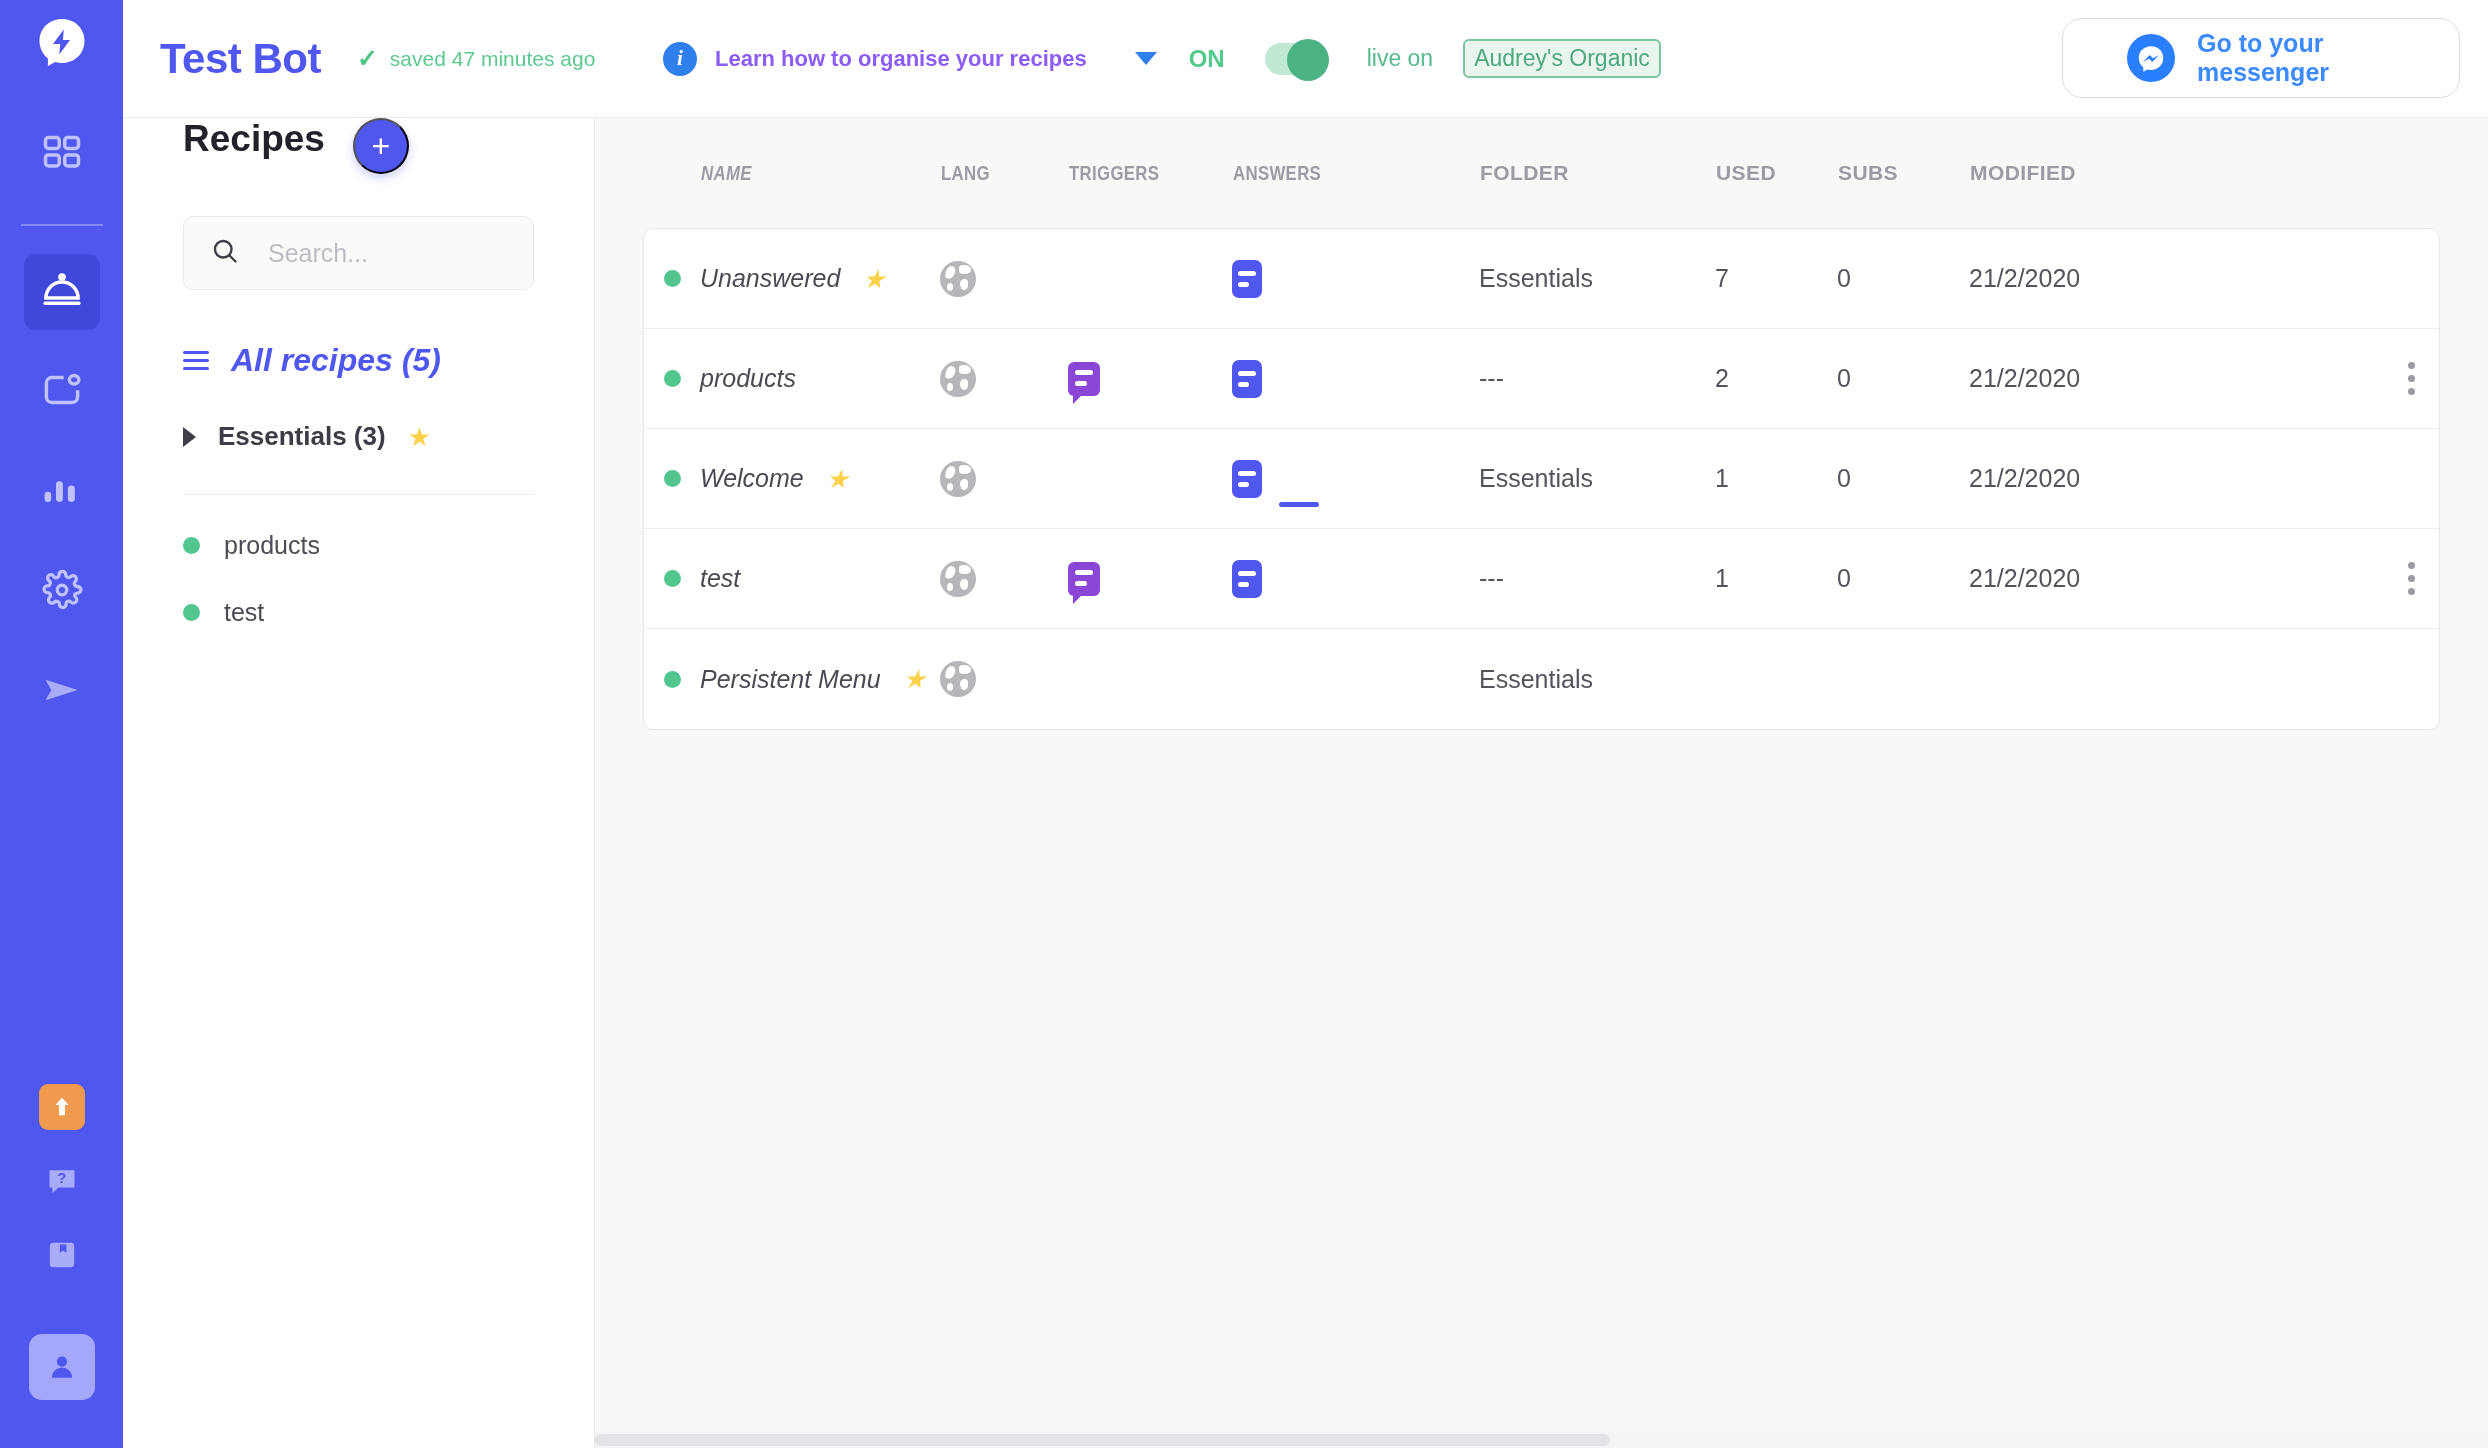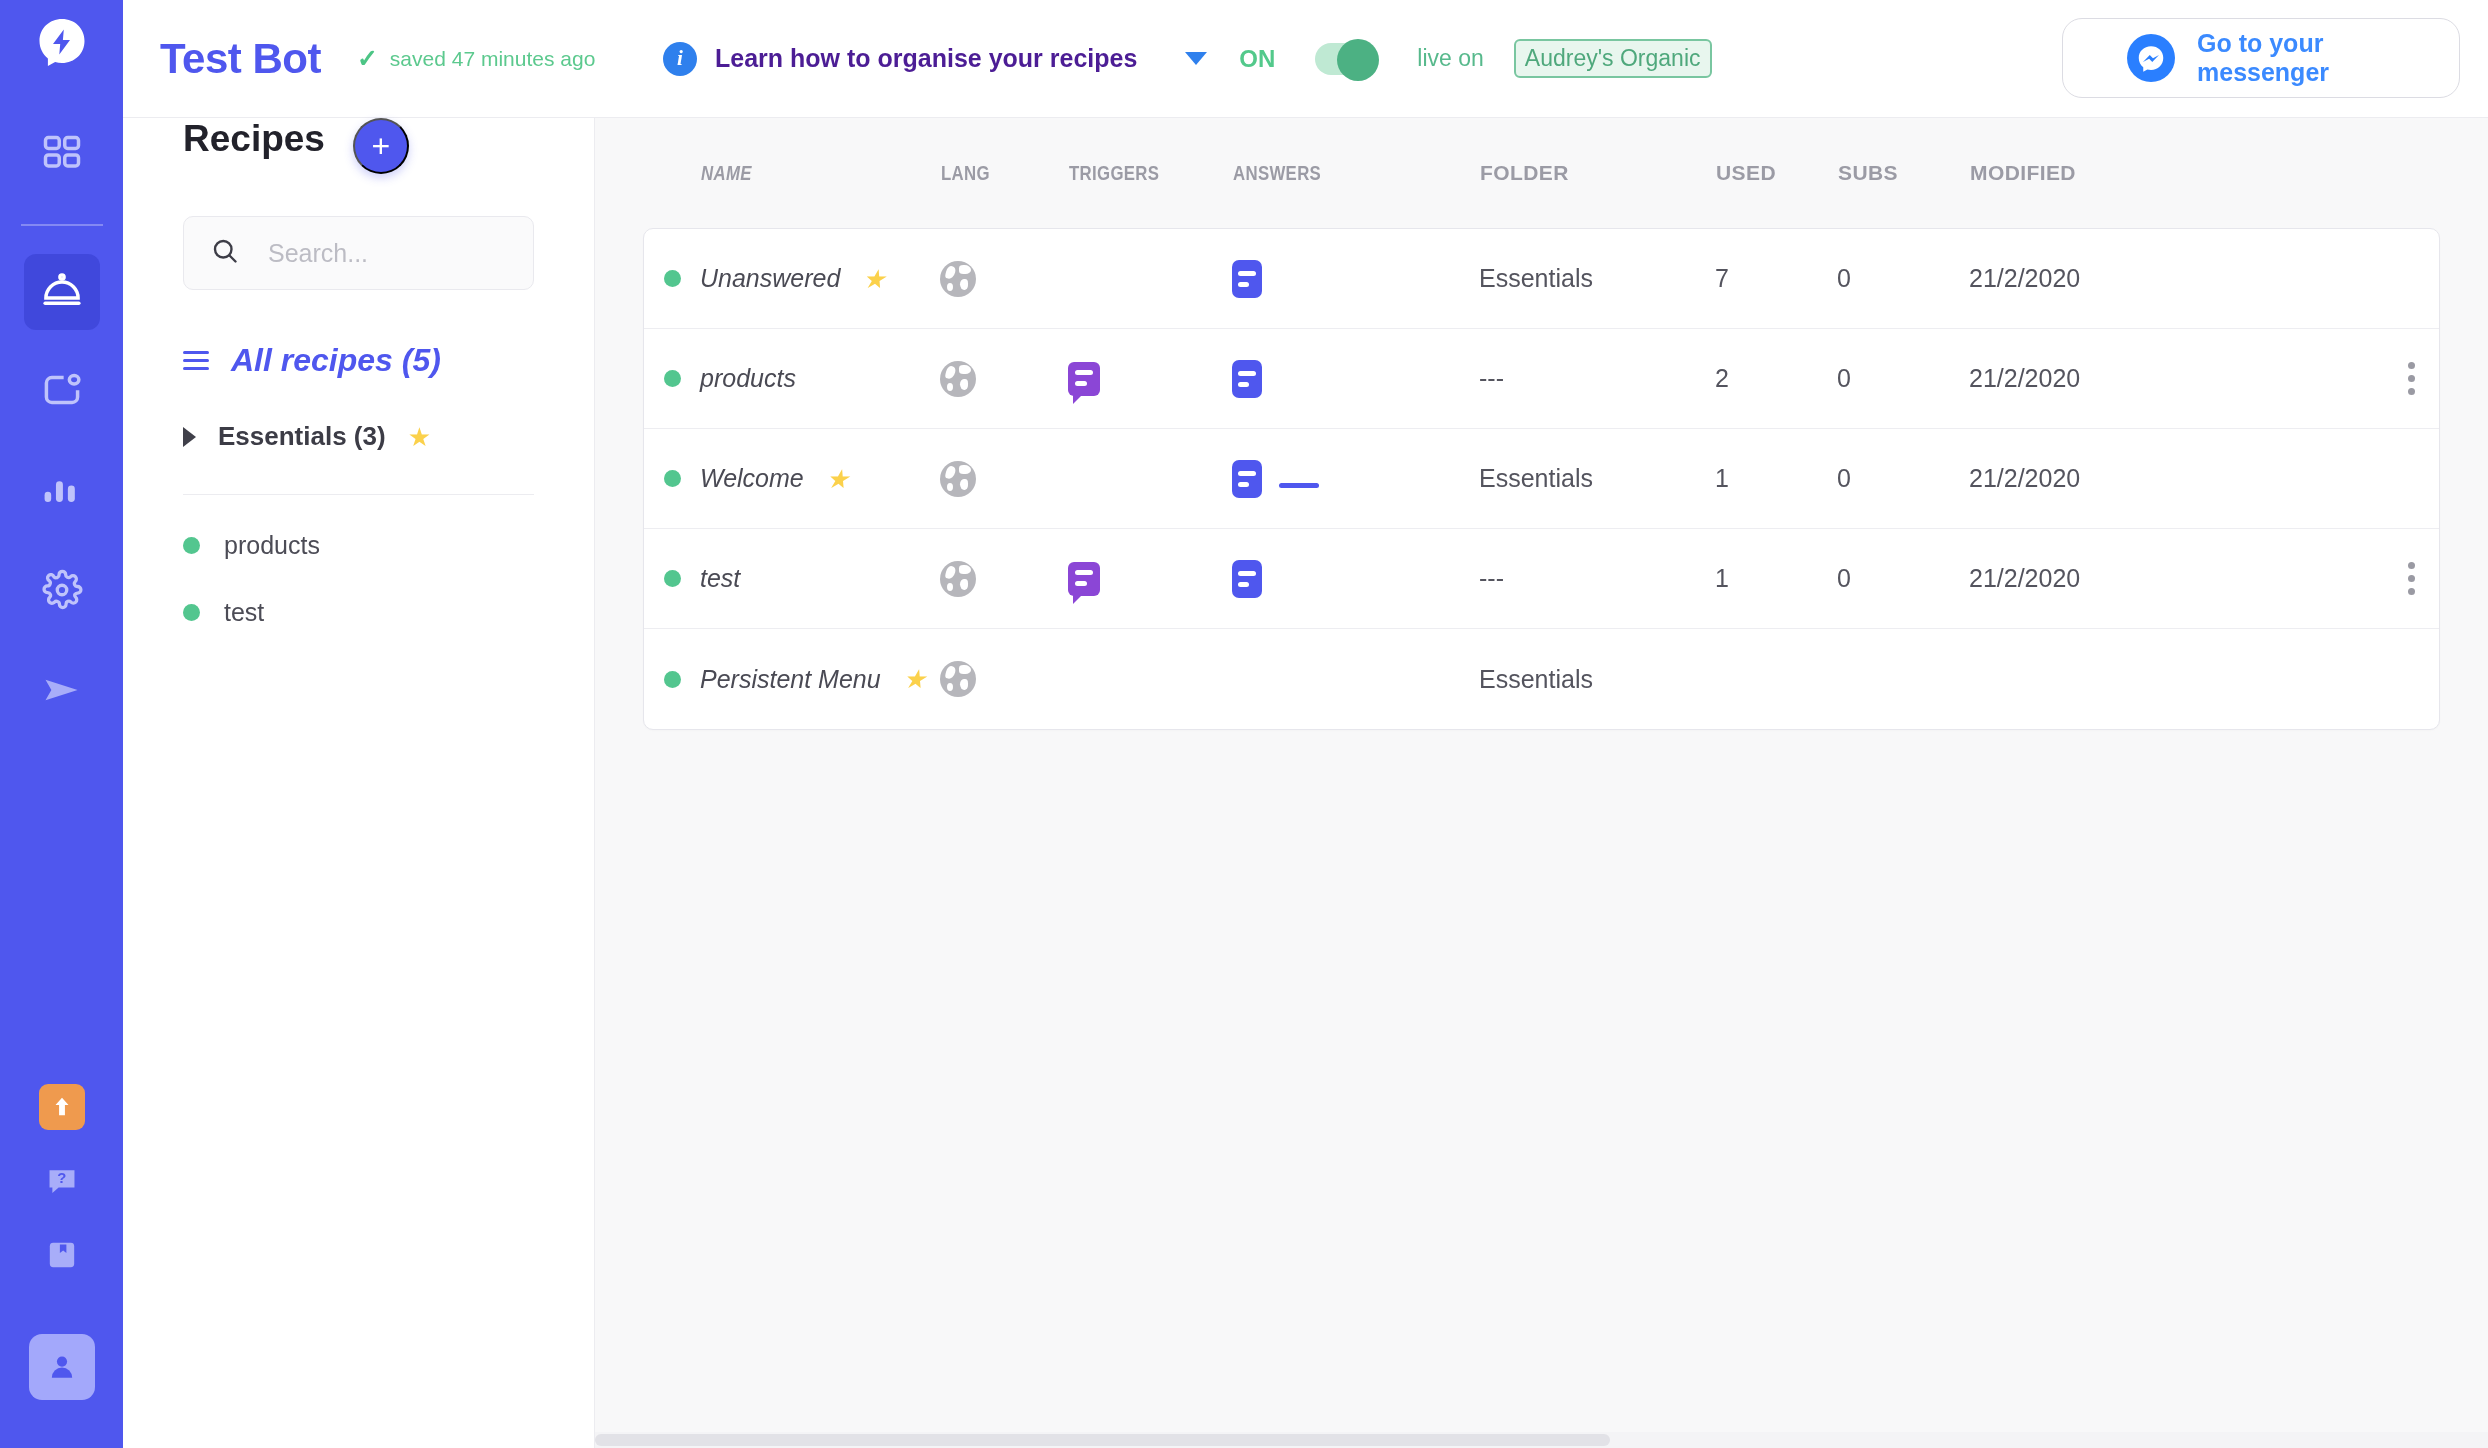--- a/index.html
+++ b/index.html
@@ -69,21 +69,21 @@
 
   .hdr-center {
     position: absolute; left: 540px; display: flex; align-items: center; gap: 18px;
   }
   .info-circle {
     width: 34px; height: 34px; border-radius: 50%; background: #2f80ed;
     color: #fff; font-size: 21px; font-weight: 700; font-style: italic;
     display: flex; align-items: center; justify-content: center;
     font-family: "Liberation Serif", serif;
   }
-  .learn-link { color: #4c1d95; font-size: 25px; font-weight: 700; text-align: center; }
+  .learn-link { color: #8b5cf6; font-size: 22px; font-weight: 700; text-align: center; }
 
   .caret-down {
     width: 0; height: 0; border-left: 11px solid transparent;
     border-right: 11px solid transparent; border-top: 13px solid #2f80ed;
     margin-left: 30px;
   }
   .on-label { color: #53c98b; font-size: 24px; font-weight: 600; margin-left: 14px; }
   .toggle-wrap { margin-left: 22px; position: relative; width: 64px; height: 40px; }
   .toggle-track {
     position: absolute; left: 0; top: 4px; width: 58px; height: 32px;
@@ -174,21 +174,21 @@
     background: #ffffff; border: 1px solid #e6e6ec; border-radius: 10px;
     box-shadow: 0 1px 2px rgba(0,0,0,0.02);
   }
   .tr { display: flex; align-items: center; height: 100px; border-bottom: 1px solid #ededf1; }
   .tr:last-child { border-bottom: none; }
 
   .c-status { flex: 0 0 56px; display: flex; justify-content: center; }
   .c-name   { flex: 0 0 240px; display: flex; align-items: center; gap: 22px; font-style: italic; }
   .c-lang   { flex: 0 0 128px; display: flex; align-items: center; }
   .c-trig   { flex: 0 0 164px; display: flex; align-items: center; }
-  .c-ans    { flex: 0 0 218px; display: flex; align-items: center; gap: 22px; }
+  .c-ans    { flex: 0 0 218px; display: flex; align-items: flex-end; gap: 22px; }
   .c-folder { flex: 0 0 236px; margin-left: 29px; }
   .c-used   { flex: 0 0 122px; }
   .c-subs   { flex: 0 0 132px; }
   .c-mod    { flex: 0 0 200px; }
   .c-menu   { flex: 1 1 auto; display: flex; justify-content: flex-end; padding-right: 24px; }
 
   .cell-text { font-size: 25px; color: #54545e; }
   .name-text { font-size: 25px; color: #4a4a54; }
 
   .globe {

